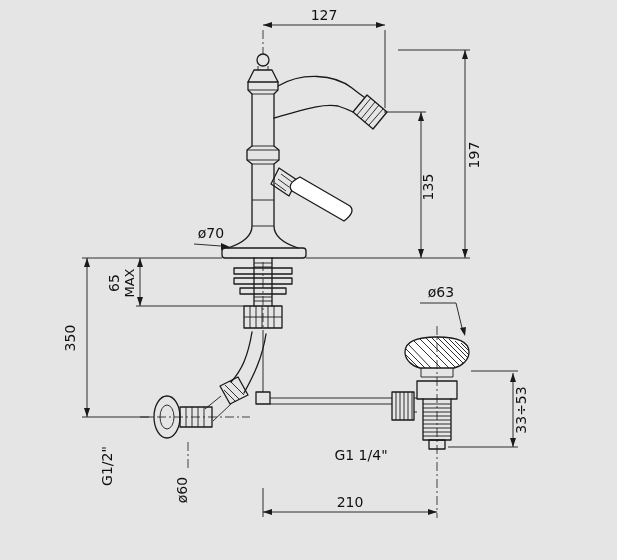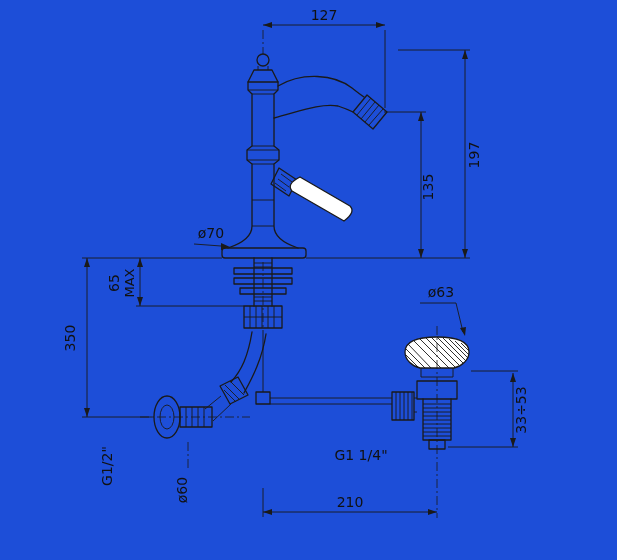--- a/index.html
+++ b/index.html
@@ -1,16 +1,16 @@
 <!DOCTYPE html>
 <html><head>
 <meta charset="utf-8">
 <style>
   html,body{margin:0;padding:0;background:#fff;}
-  #page{position:relative;width:617px;height:560px;background:#1d4ed8;overflow:hidden;}
+  #page{position:relative;width:617px;height:560px;background:#e5e5e5;overflow:hidden;}
   svg{position:absolute;left:0;top:0;}
   .ln{stroke:#1a1a1a;stroke-width:1.3;fill:none;stroke-linecap:round;stroke-linejoin:round;}
   .lnw{stroke:#1a1a1a;stroke-width:1.3;fill:#fff;stroke-linejoin:round;}
   .tn{stroke:#1a1a1a;stroke-width:0.9;fill:none;}
   .dm{stroke:#1a1a1a;stroke-width:0.9;fill:none;}
   .cl{stroke:#1a1a1a;stroke-width:0.8;fill:none;stroke-dasharray:9 3 2 3;}
   .ar{fill:#1a1a1a;stroke:none;}
   text{font-family:"DejaVu Sans","Liberation Sans",sans-serif;font-size:14px;fill:#111;}
   .sm{font-size:13px;}
 </style>

